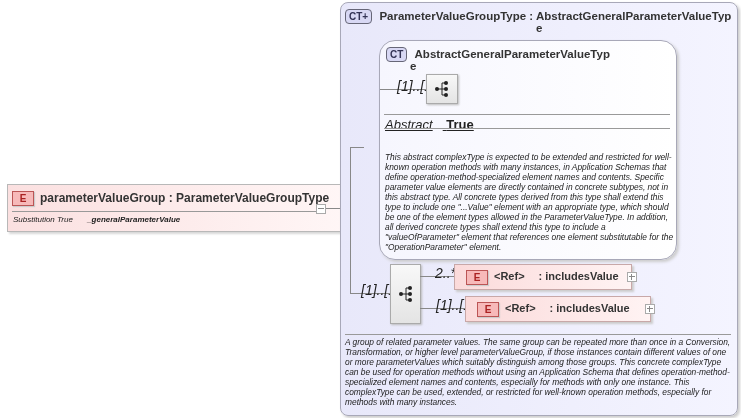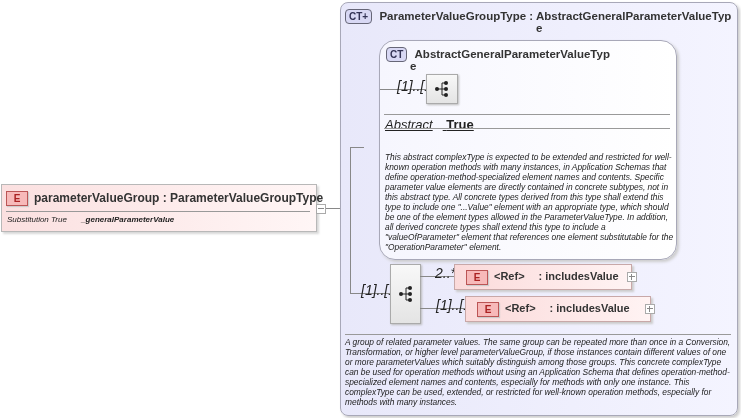--- a/index.html
+++ b/index.html
@@ -1,22 +1,22 @@
 <!DOCTYPE html>
 <html><head>
 <meta charset="utf-8">
 <style>
   html, body { margin:0; padding:0; }
   body { width:741px; height:418px; background:#ffffff; position:relative; overflow:hidden;
          font-family:"Liberation Sans", sans-serif; color:#222; }
   .abs { position:absolute; }
 
   
-  .elem-box { left:1px; top:184px; width:314px; height:46px; border:1px solid #b8b8b8;
-              background:linear-gradient(to right,#fbe0e0,#fff6f6); box-shadow:2px 2px 2px #d8d8d8; }
+  .elem-box { left:7px; top:184px; width:314px; height:46px; border:1px solid #b8b8b8;
+              background:linear-gradient(to right,#fbe0e0,#fff6f6); box-shadow:2px 2px 2px #d8d8d8;padding-left:21px; }
   .e-badge { display:inline-block; width:20px; height:13px; border:1px solid #b55; background:#f7b9b9;
              color:#a22; font-size:10px; line-height:13px; text-align:center; box-shadow:1px 1px 1px #ccc; }
   .elem-title { left:4px; top:6px; font-size:12px; font-weight:bold; color:#333; white-space:nowrap; }
   .elem-title .e-badge { margin-right:6px; vertical-align:middle; }
   .elem-sep { left:4px; top:26px; width:304px; height:1px; background:#999; }
   .elem-prop { left:5px; top:30px; font-size:8px; white-space:nowrap; }
   .elem-prop .lbl { font-style:italic; margin-right:12px; }
   .elem-prop .val { font-weight:bold;font-style:italic; }
 
   .collapse-btn { width:8px; height:8px; border:1px solid #aaa; background:#fff; }

